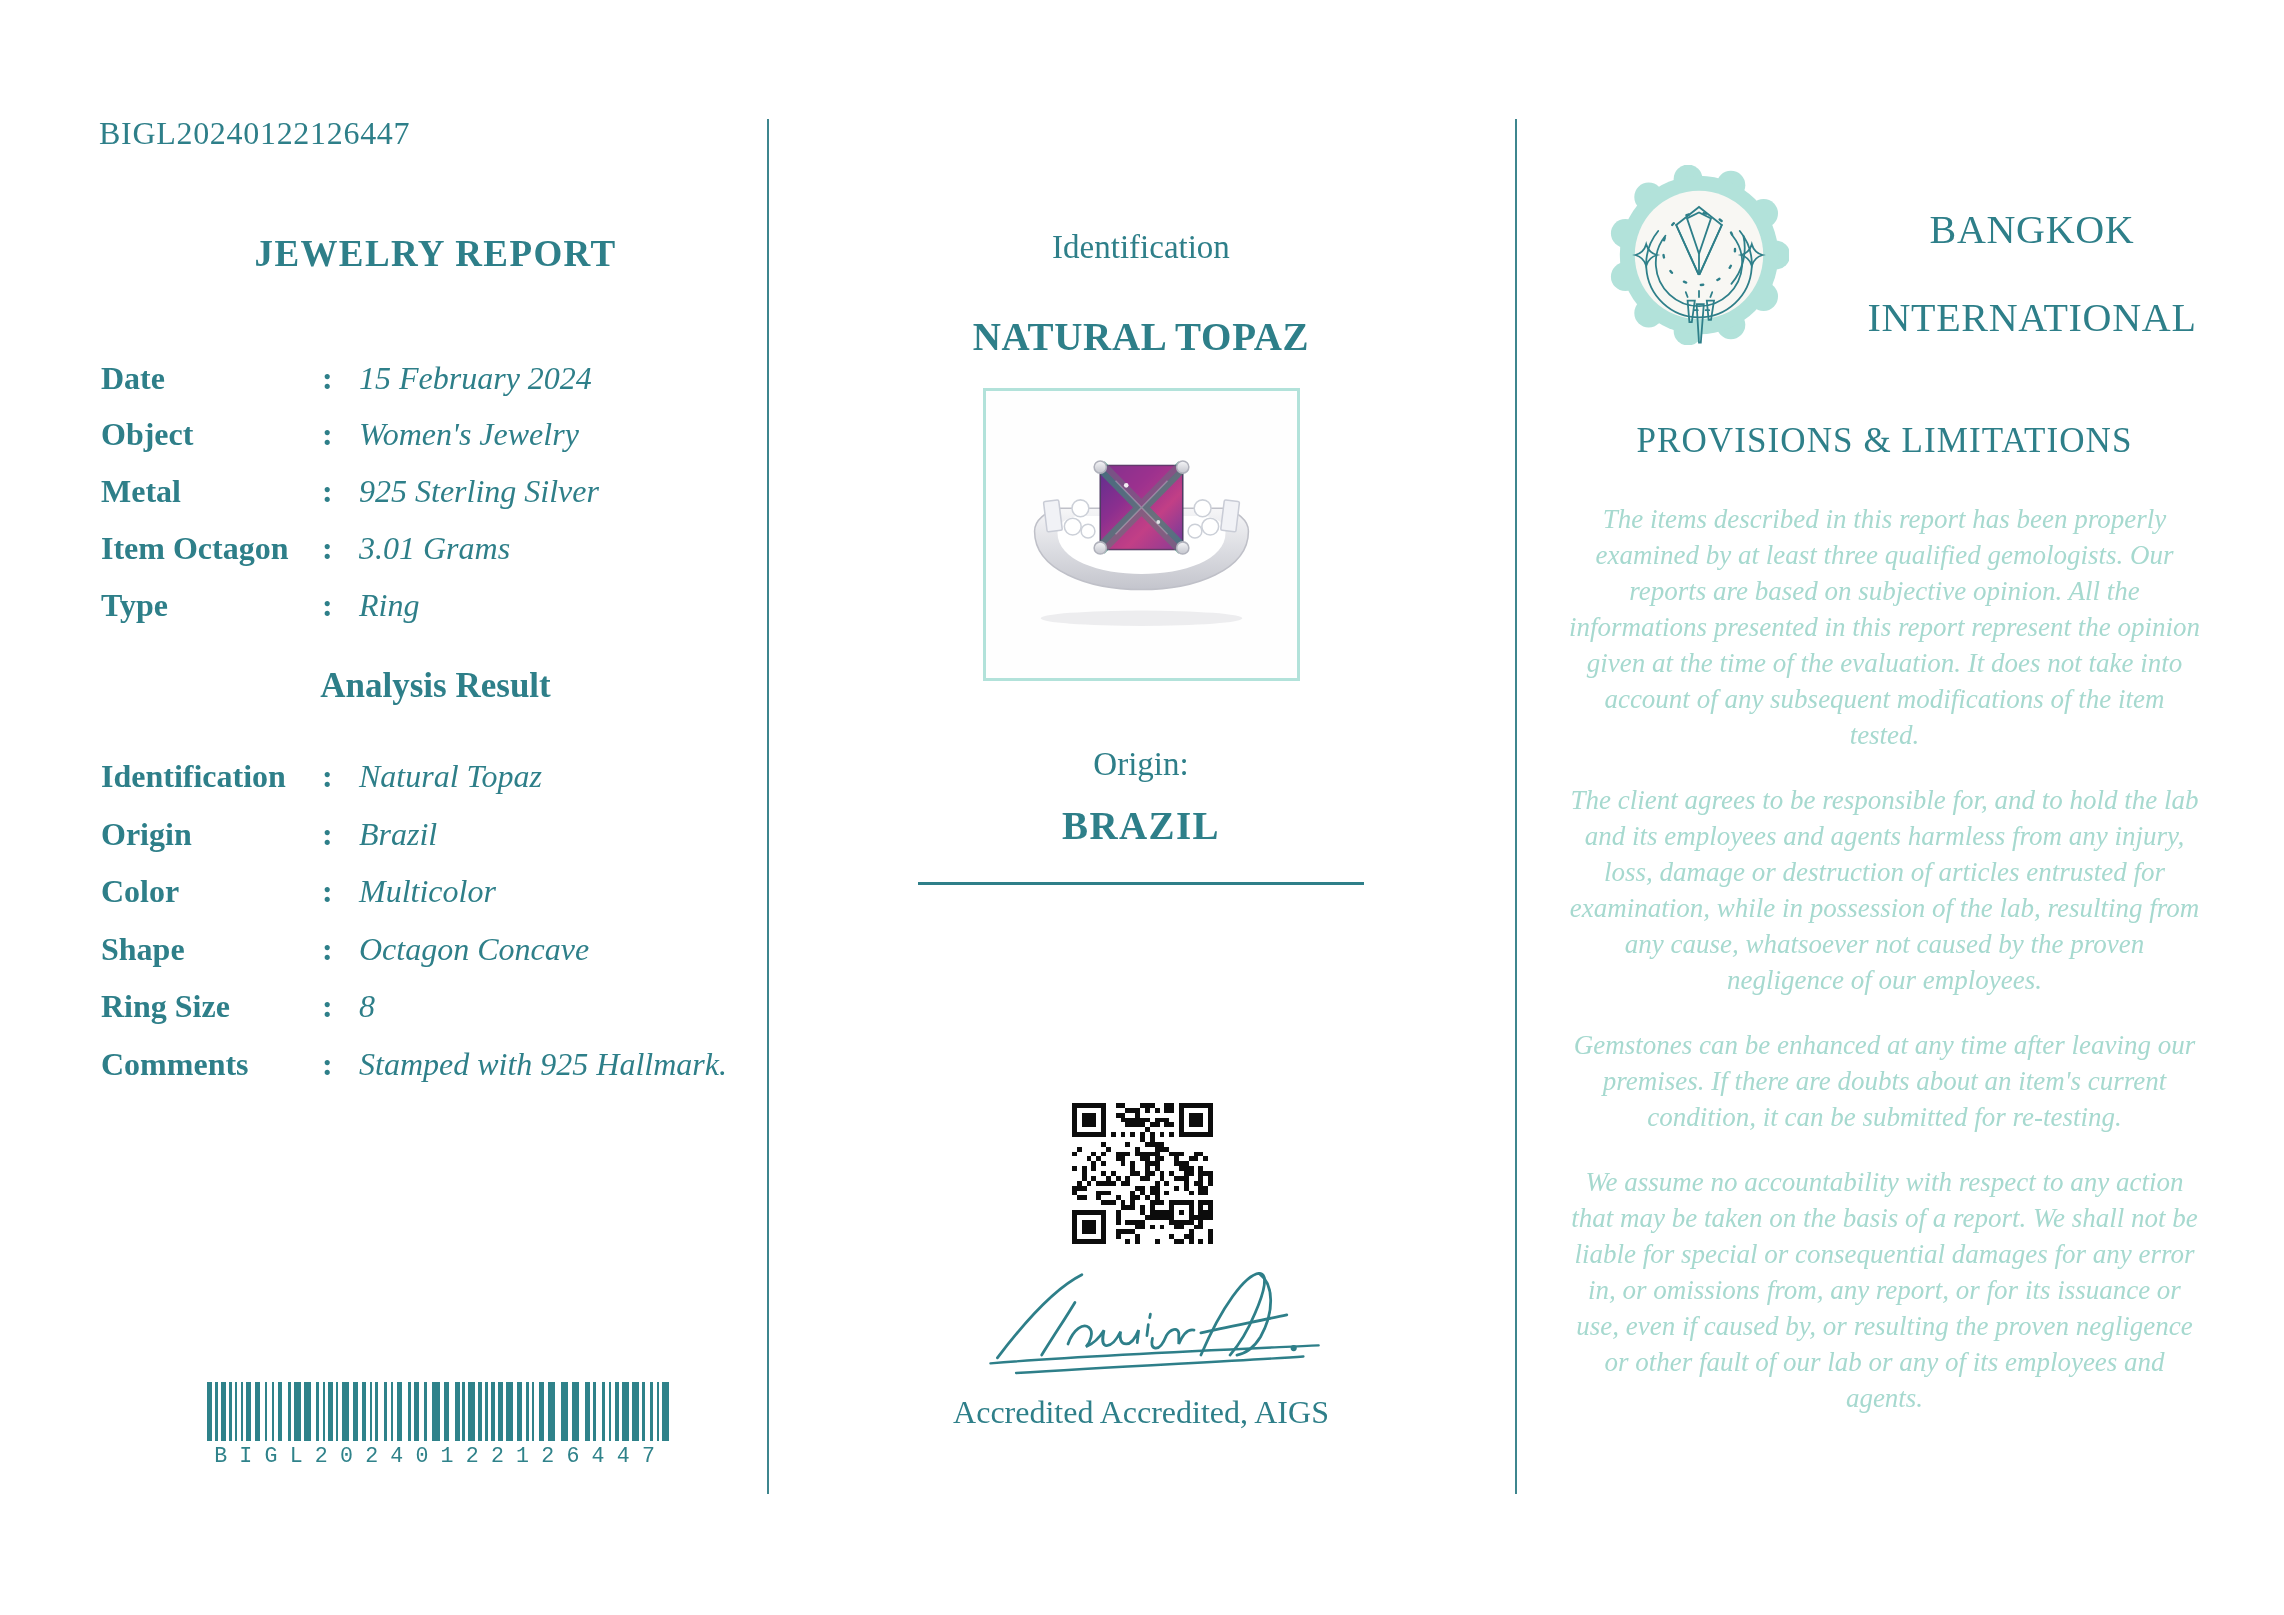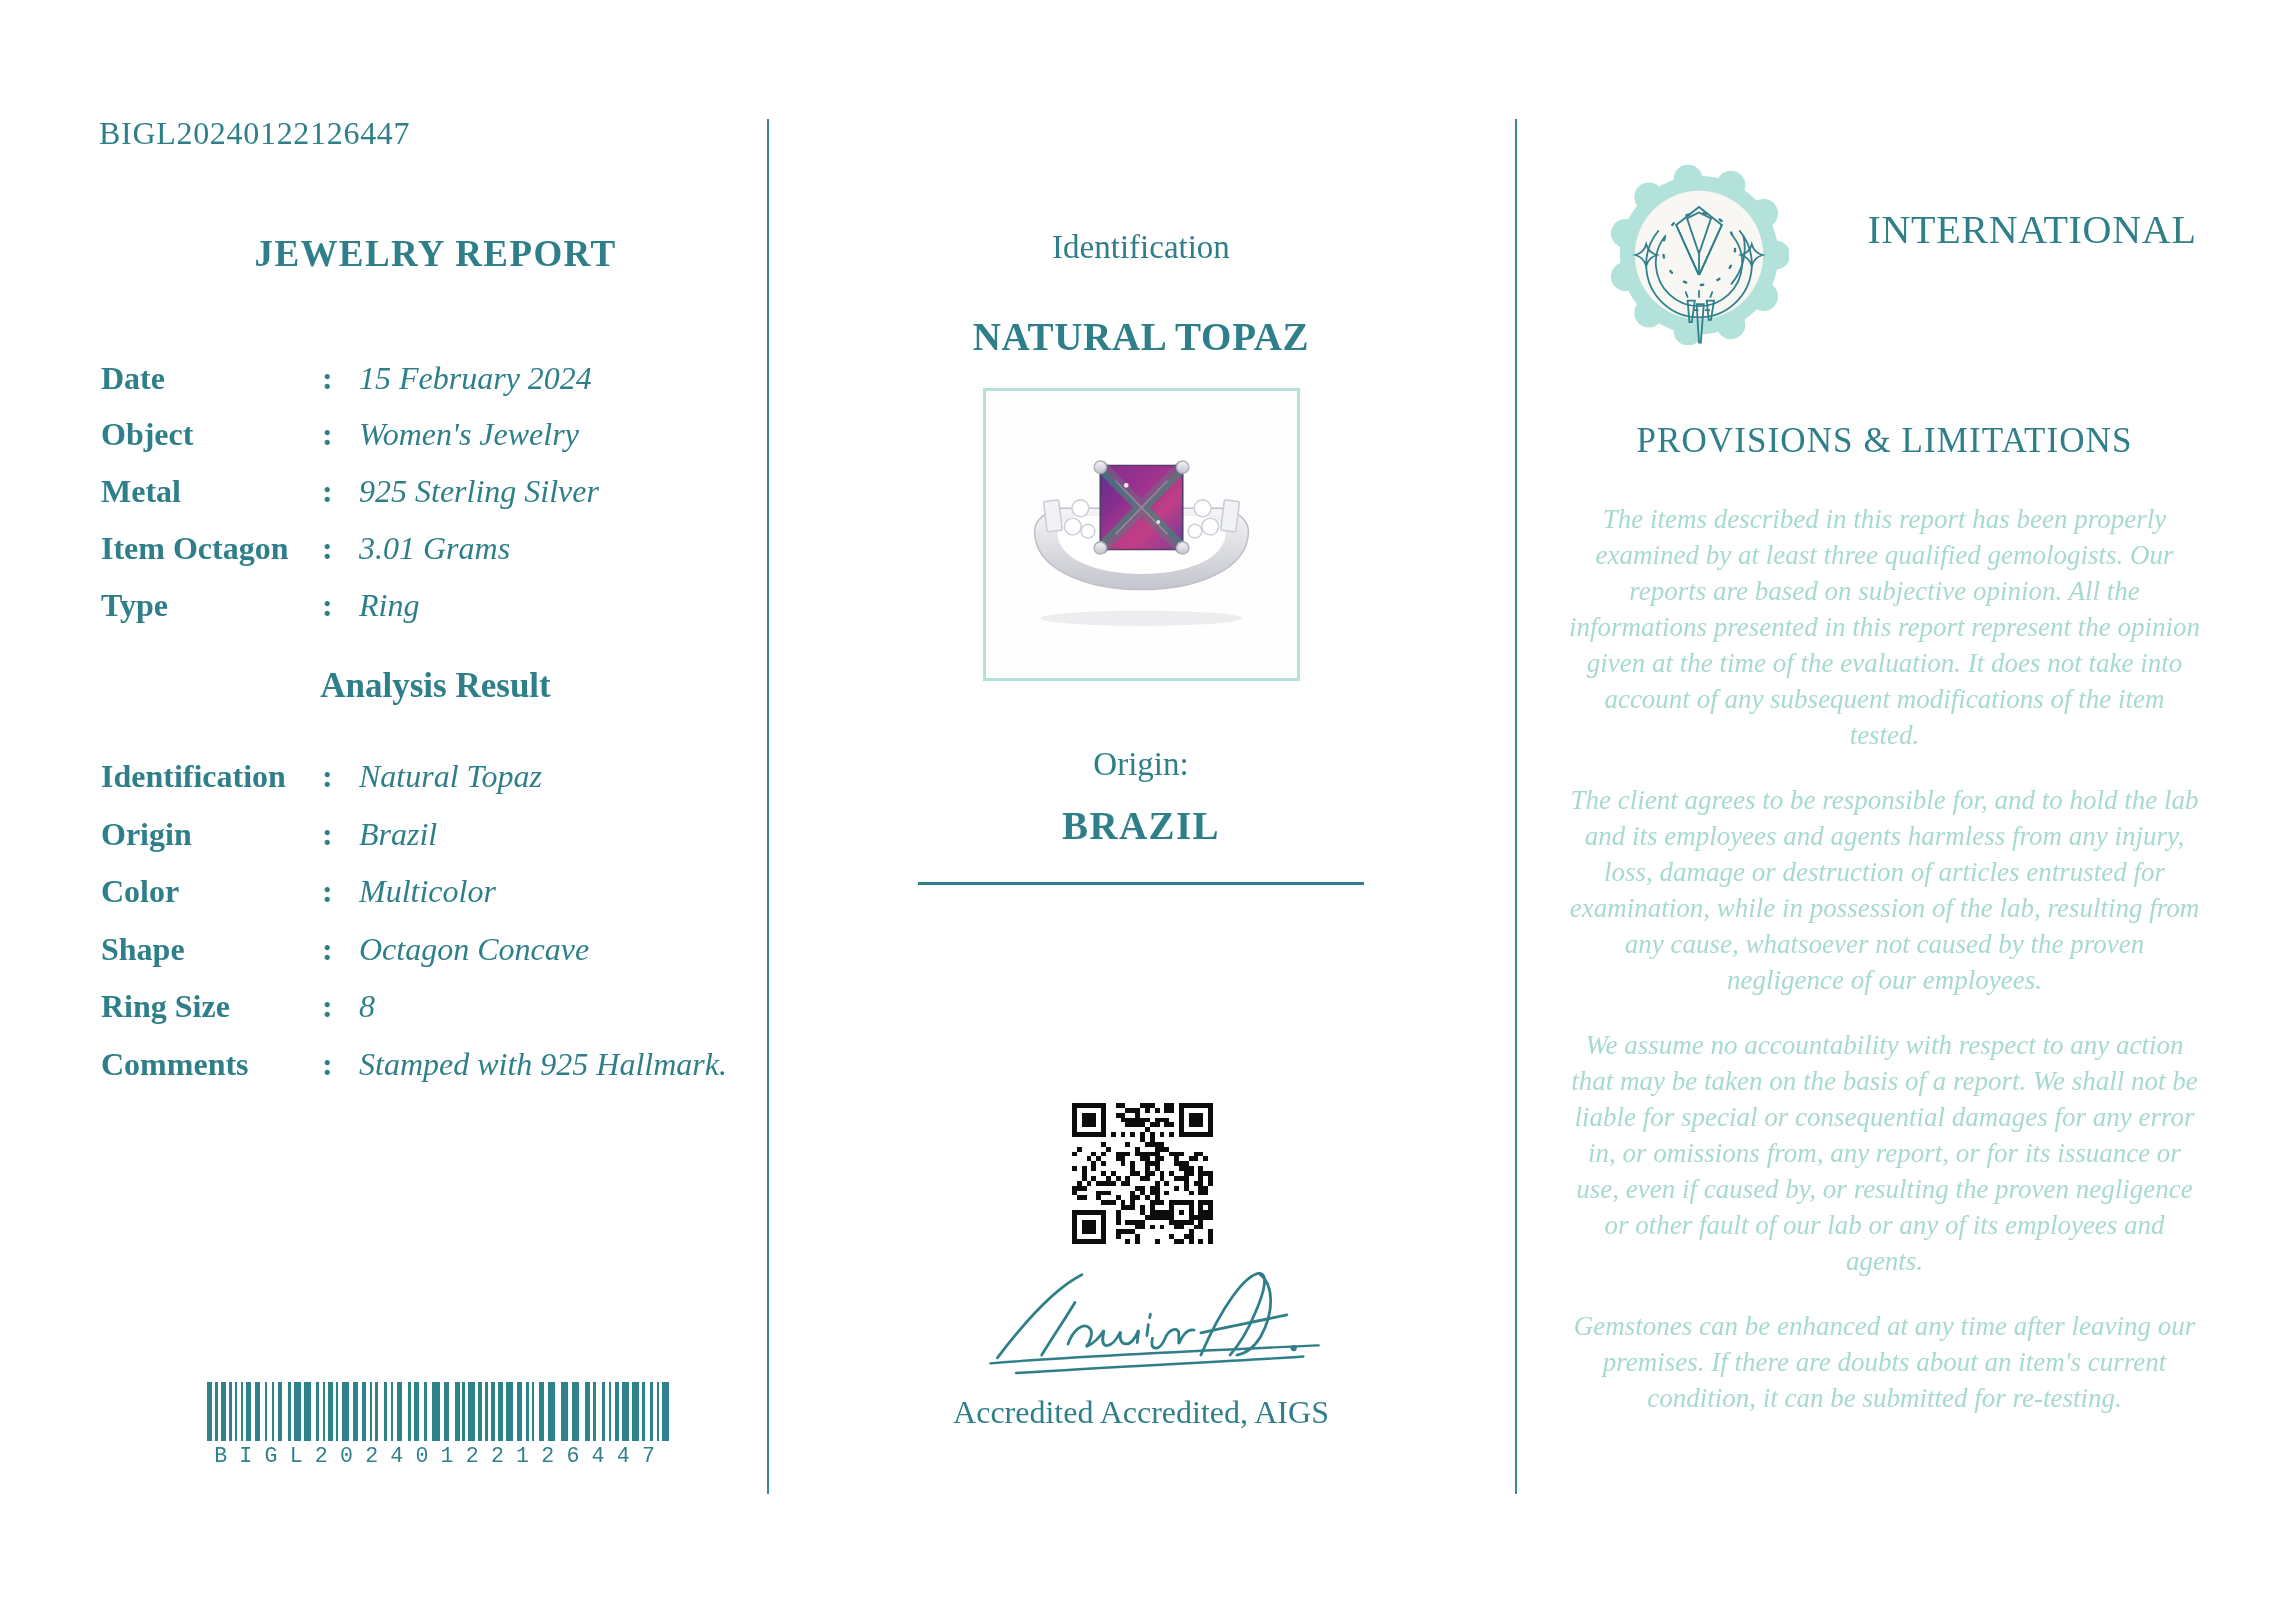--- a/index.html
+++ b/index.html
@@ -595,26 +595,27 @@
         <path d="M163,226 L175,226 L170,258 L166,258 Z"></path>
         <path d="M128,212 l3,8 M150,210 v10 M172,212 l-3,8"></path>
         <path d="M142,242 h6 M161,242 h6"></path>
         <path d="M62,132 Q66,146 80,150 Q66,154 62,168 Q58,154 44,150 Q58,146 62,132 Z"></path>
         <path d="M238,132 Q234,146 220,150 Q234,154 238,168 Q242,154 256,150 Q242,146 238,132 Z"></path>
       </g>
     </svg>
   </div>
 
   <div class="abs lab-name">
+    <div>BANGKOK</div>
     <div>INTERNATIONAL</div>
   </div>
 
   <div class="abs prov-title">PROVISIONS &amp; LIMITATIONS</div>
 
   <div class="abs prov-paragraphs">
     <p>The items described in this report has been properly examined by at least three qualified gemologists. Our reports are based on subjective opinion. All the informations presented in this report represent the opinion given at the time of the evaluation. It does not take into account of any subsequent modifications of the item tested.</p>
     <p>The client agrees to be responsible for, and to hold the lab and its employees and agents harmless from any injury, loss, damage or destruction of articles entrusted for examination, while in possession of the lab, resulting from any cause, whatsoever not caused by the proven negligence of our employees.</p>
+    <p>Gemstones can be enhanced at any time after leaving our premises. If there are doubts about an item's current condition, it can be submitted for re-testing.</p>
     <p>We assume no accountability with respect to any action that may be taken on the basis of a report. We shall not be liable for special or consequential damages for any error in, or omissions from, any report, or for its issuance or use, even if caused by, or resulting the proven negligence or other fault of our lab or any of its employees and agents.</p>
-    <p>Gemstones can be enhanced at any time after leaving our premises. If there are doubts about an item's current condition, it can be submitted for re-testing.</p>
   </div>
 
 </div>
 
 
 </body></html>

